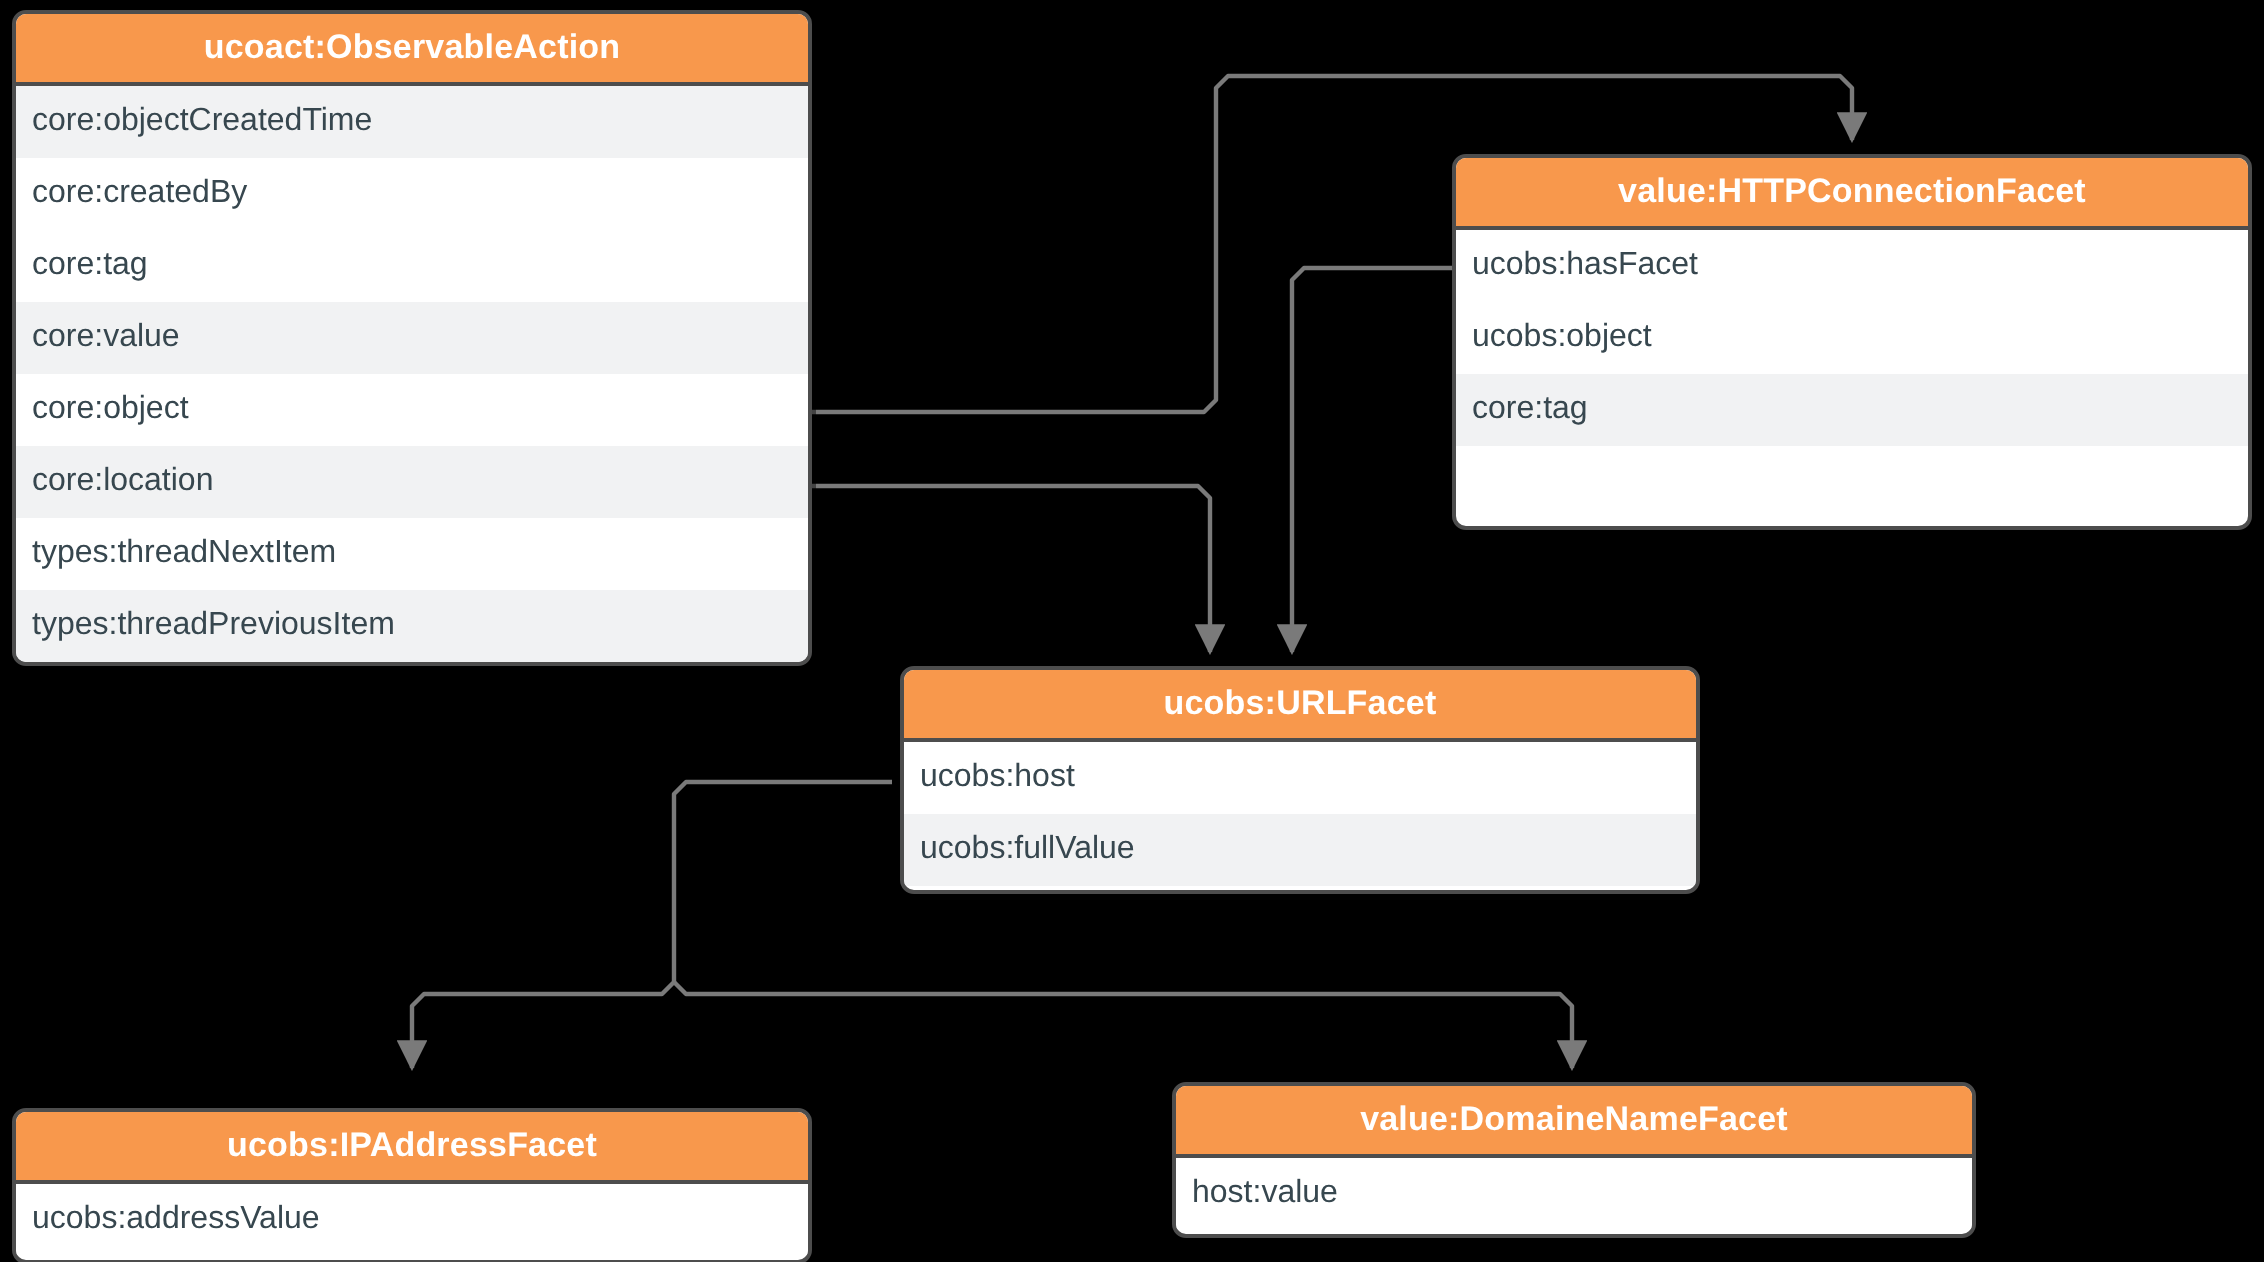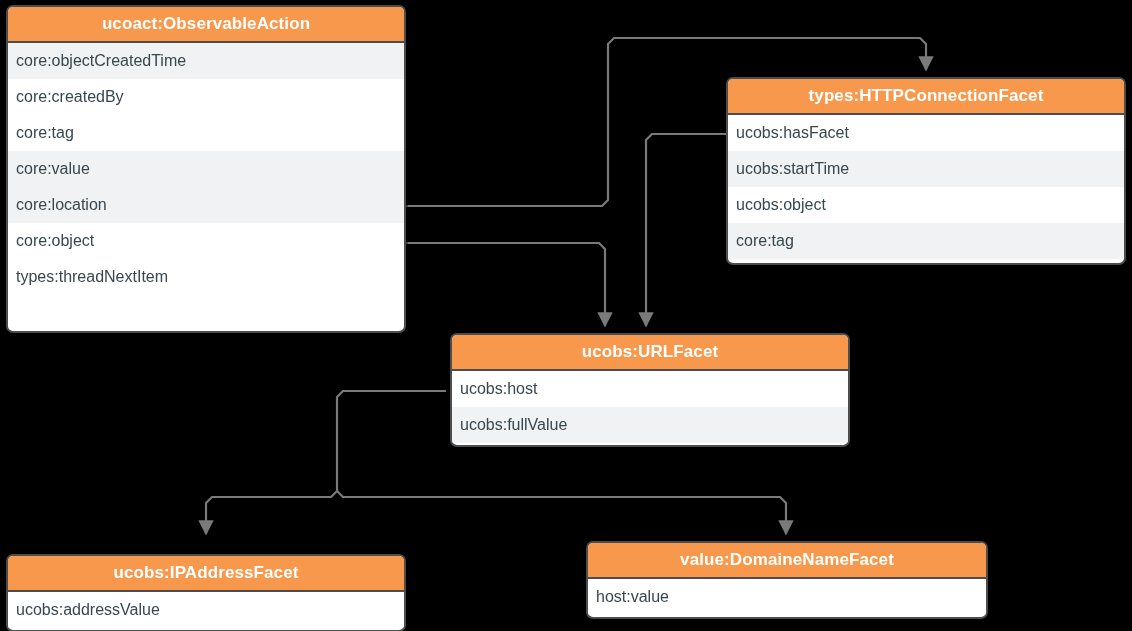--- a/index.html
+++ b/index.html
@@ -87,30 +87,30 @@
   </svg>
 
   <div id="boxes">
       <div class="uml-box" style="left: 6px; top: 5px; width: 400px; height: 328px;">
         <div class="uml-title">ucoact:ObservableAction</div>
         <div class="uml-rows">
           <div class="uml-row alt">core:objectCreatedTime</div>
           <div class="uml-row">core:createdBy</div>
           <div class="uml-row">core:tag</div>
           <div class="uml-row alt">core:value</div>
+          <div class="uml-row">core:object</div>
           <div class="uml-row alt">core:location</div>
-          <div class="uml-row">core:object</div>
           <div class="uml-row">types:threadNextItem</div>
+          <div class="uml-row alt">types:threadPreviousItem</div>
         </div>
       </div>
       <div class="uml-box" style="left: 726px; top: 77px; width: 400px; height: 188px;">
-        <div class="uml-title">types:HTTPConnectionFacet</div>
+        <div class="uml-title">value:HTTPConnectionFacet</div>
         <div class="uml-rows">
           <div class="uml-row">ucobs:hasFacet</div>
-          <div class="uml-row alt">ucobs:startTime</div>
           <div class="uml-row">ucobs:object</div>
           <div class="uml-row alt">core:tag</div>
         </div>
       </div>
       <div class="uml-box" style="left: 450px; top: 333px; width: 400px; height: 114px;">
         <div class="uml-title">ucobs:URLFacet</div>
         <div class="uml-rows">
           <div class="uml-row">ucobs:host</div>
           <div class="uml-row alt">ucobs:fullValue</div>
         </div>

